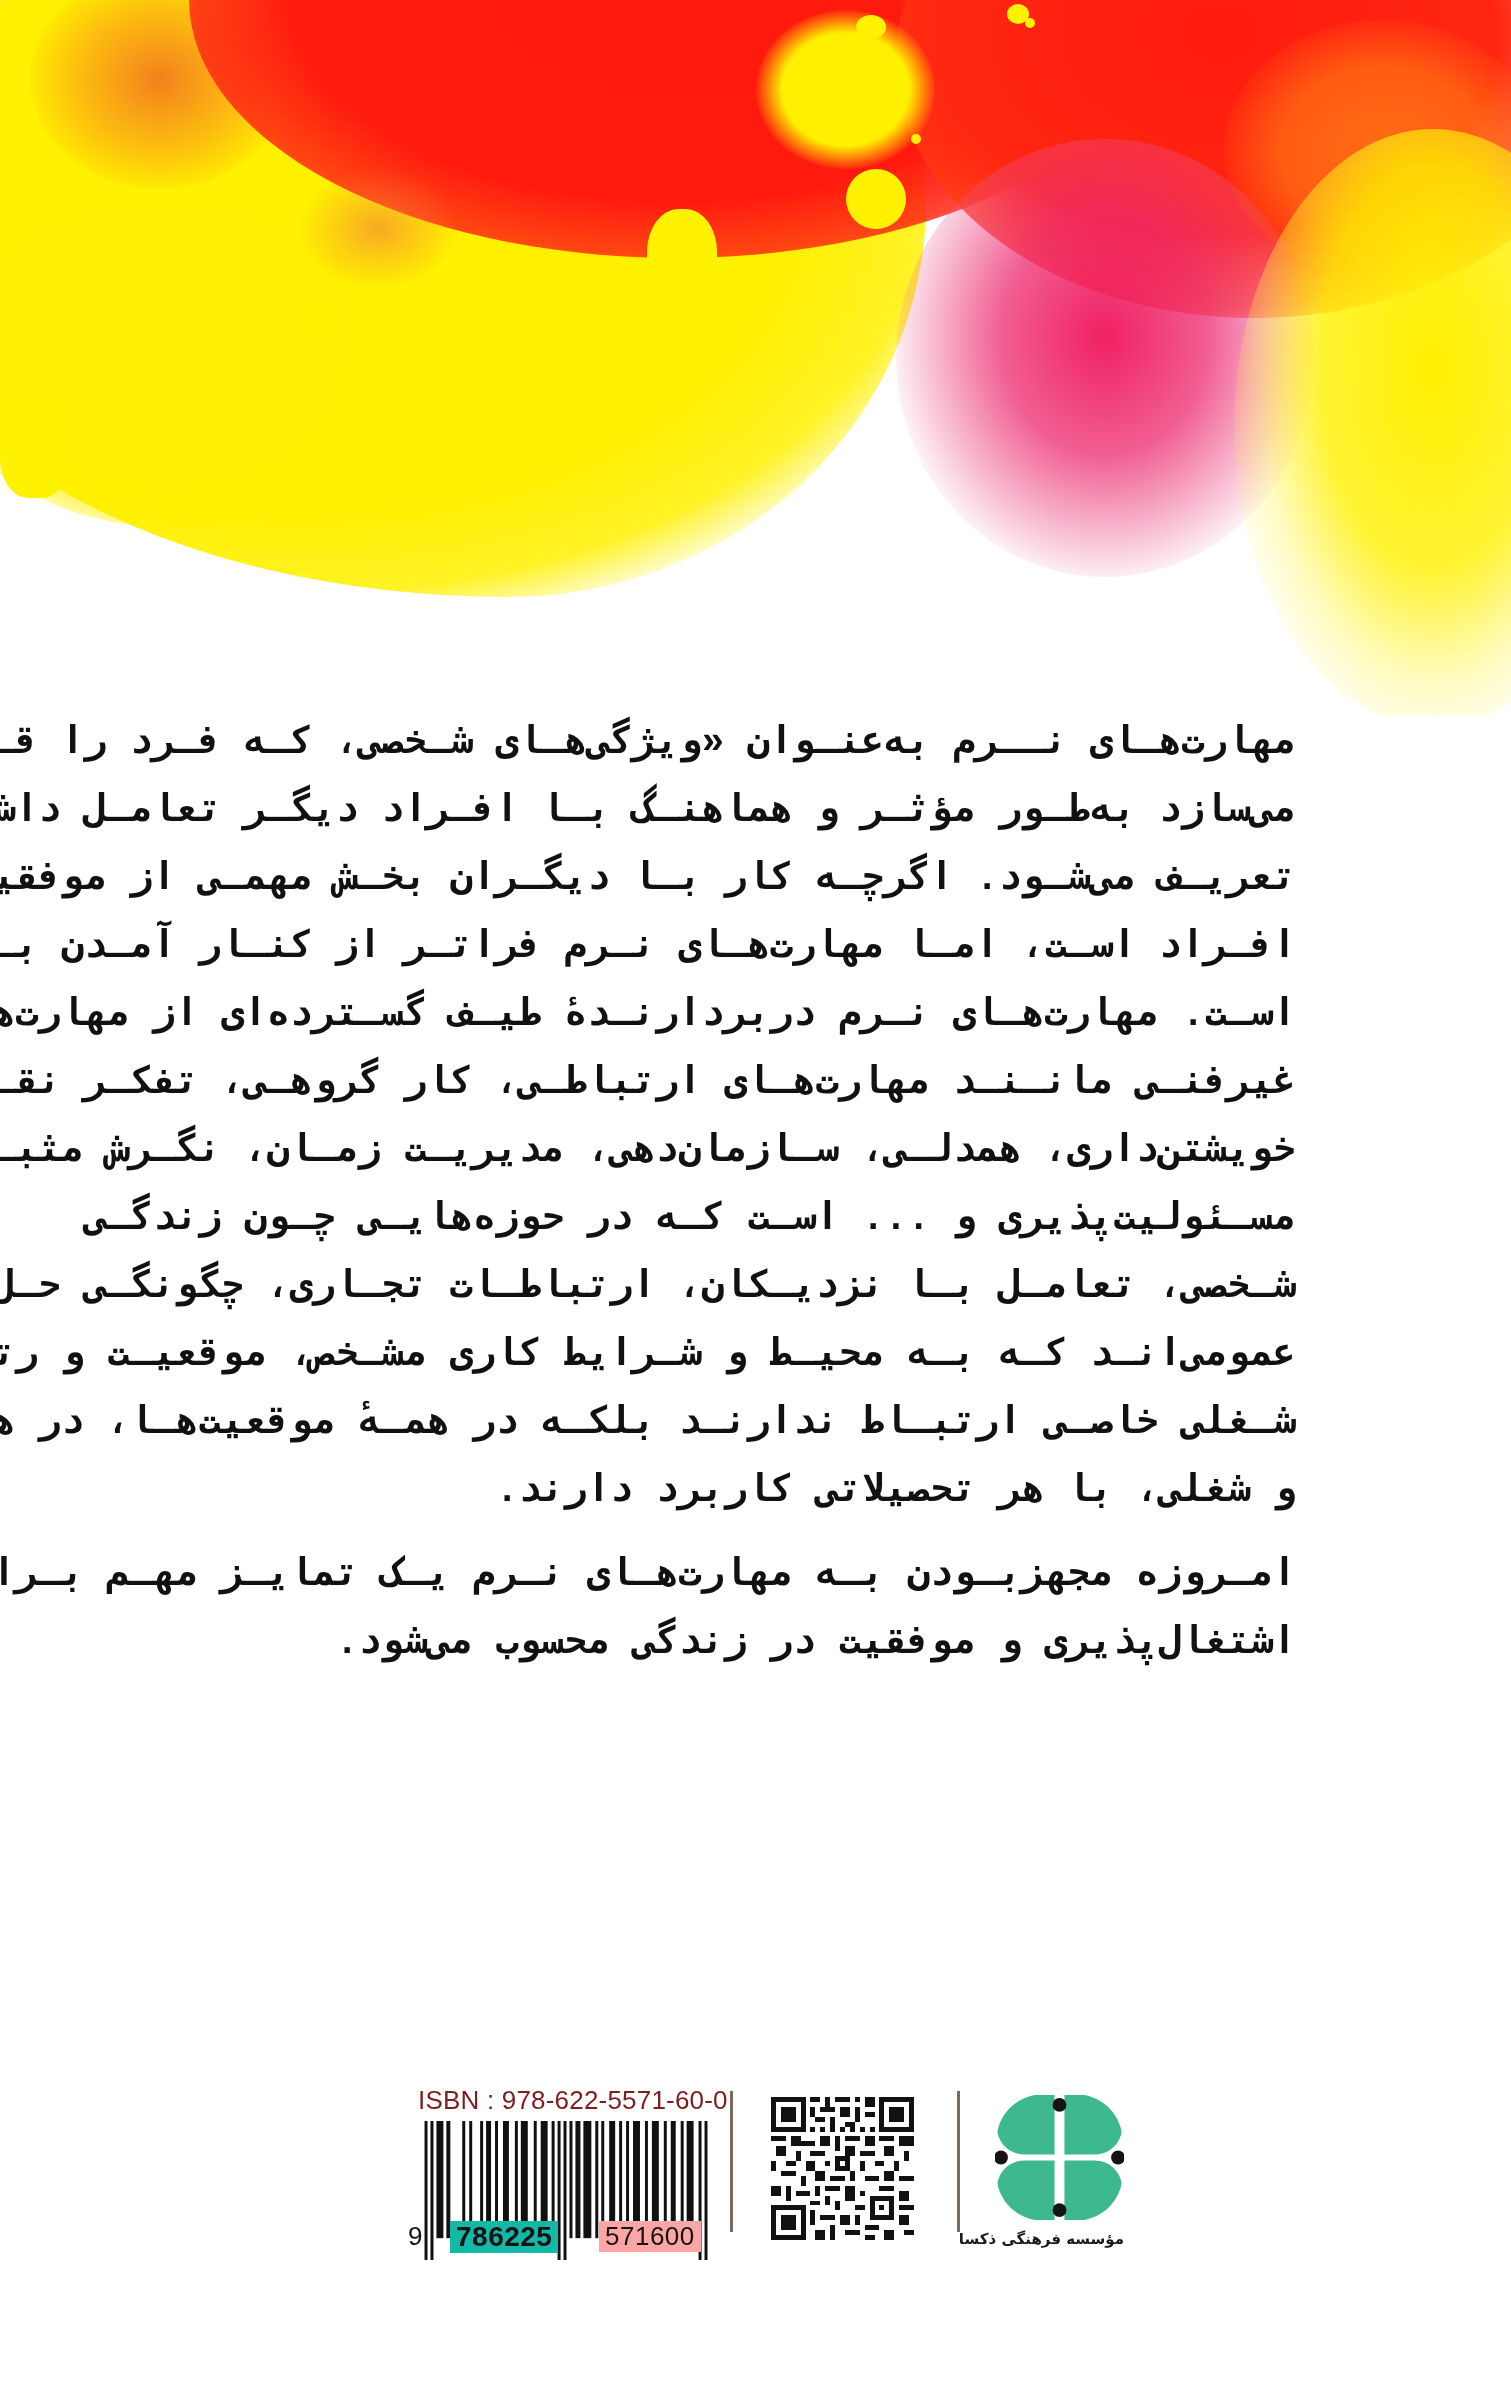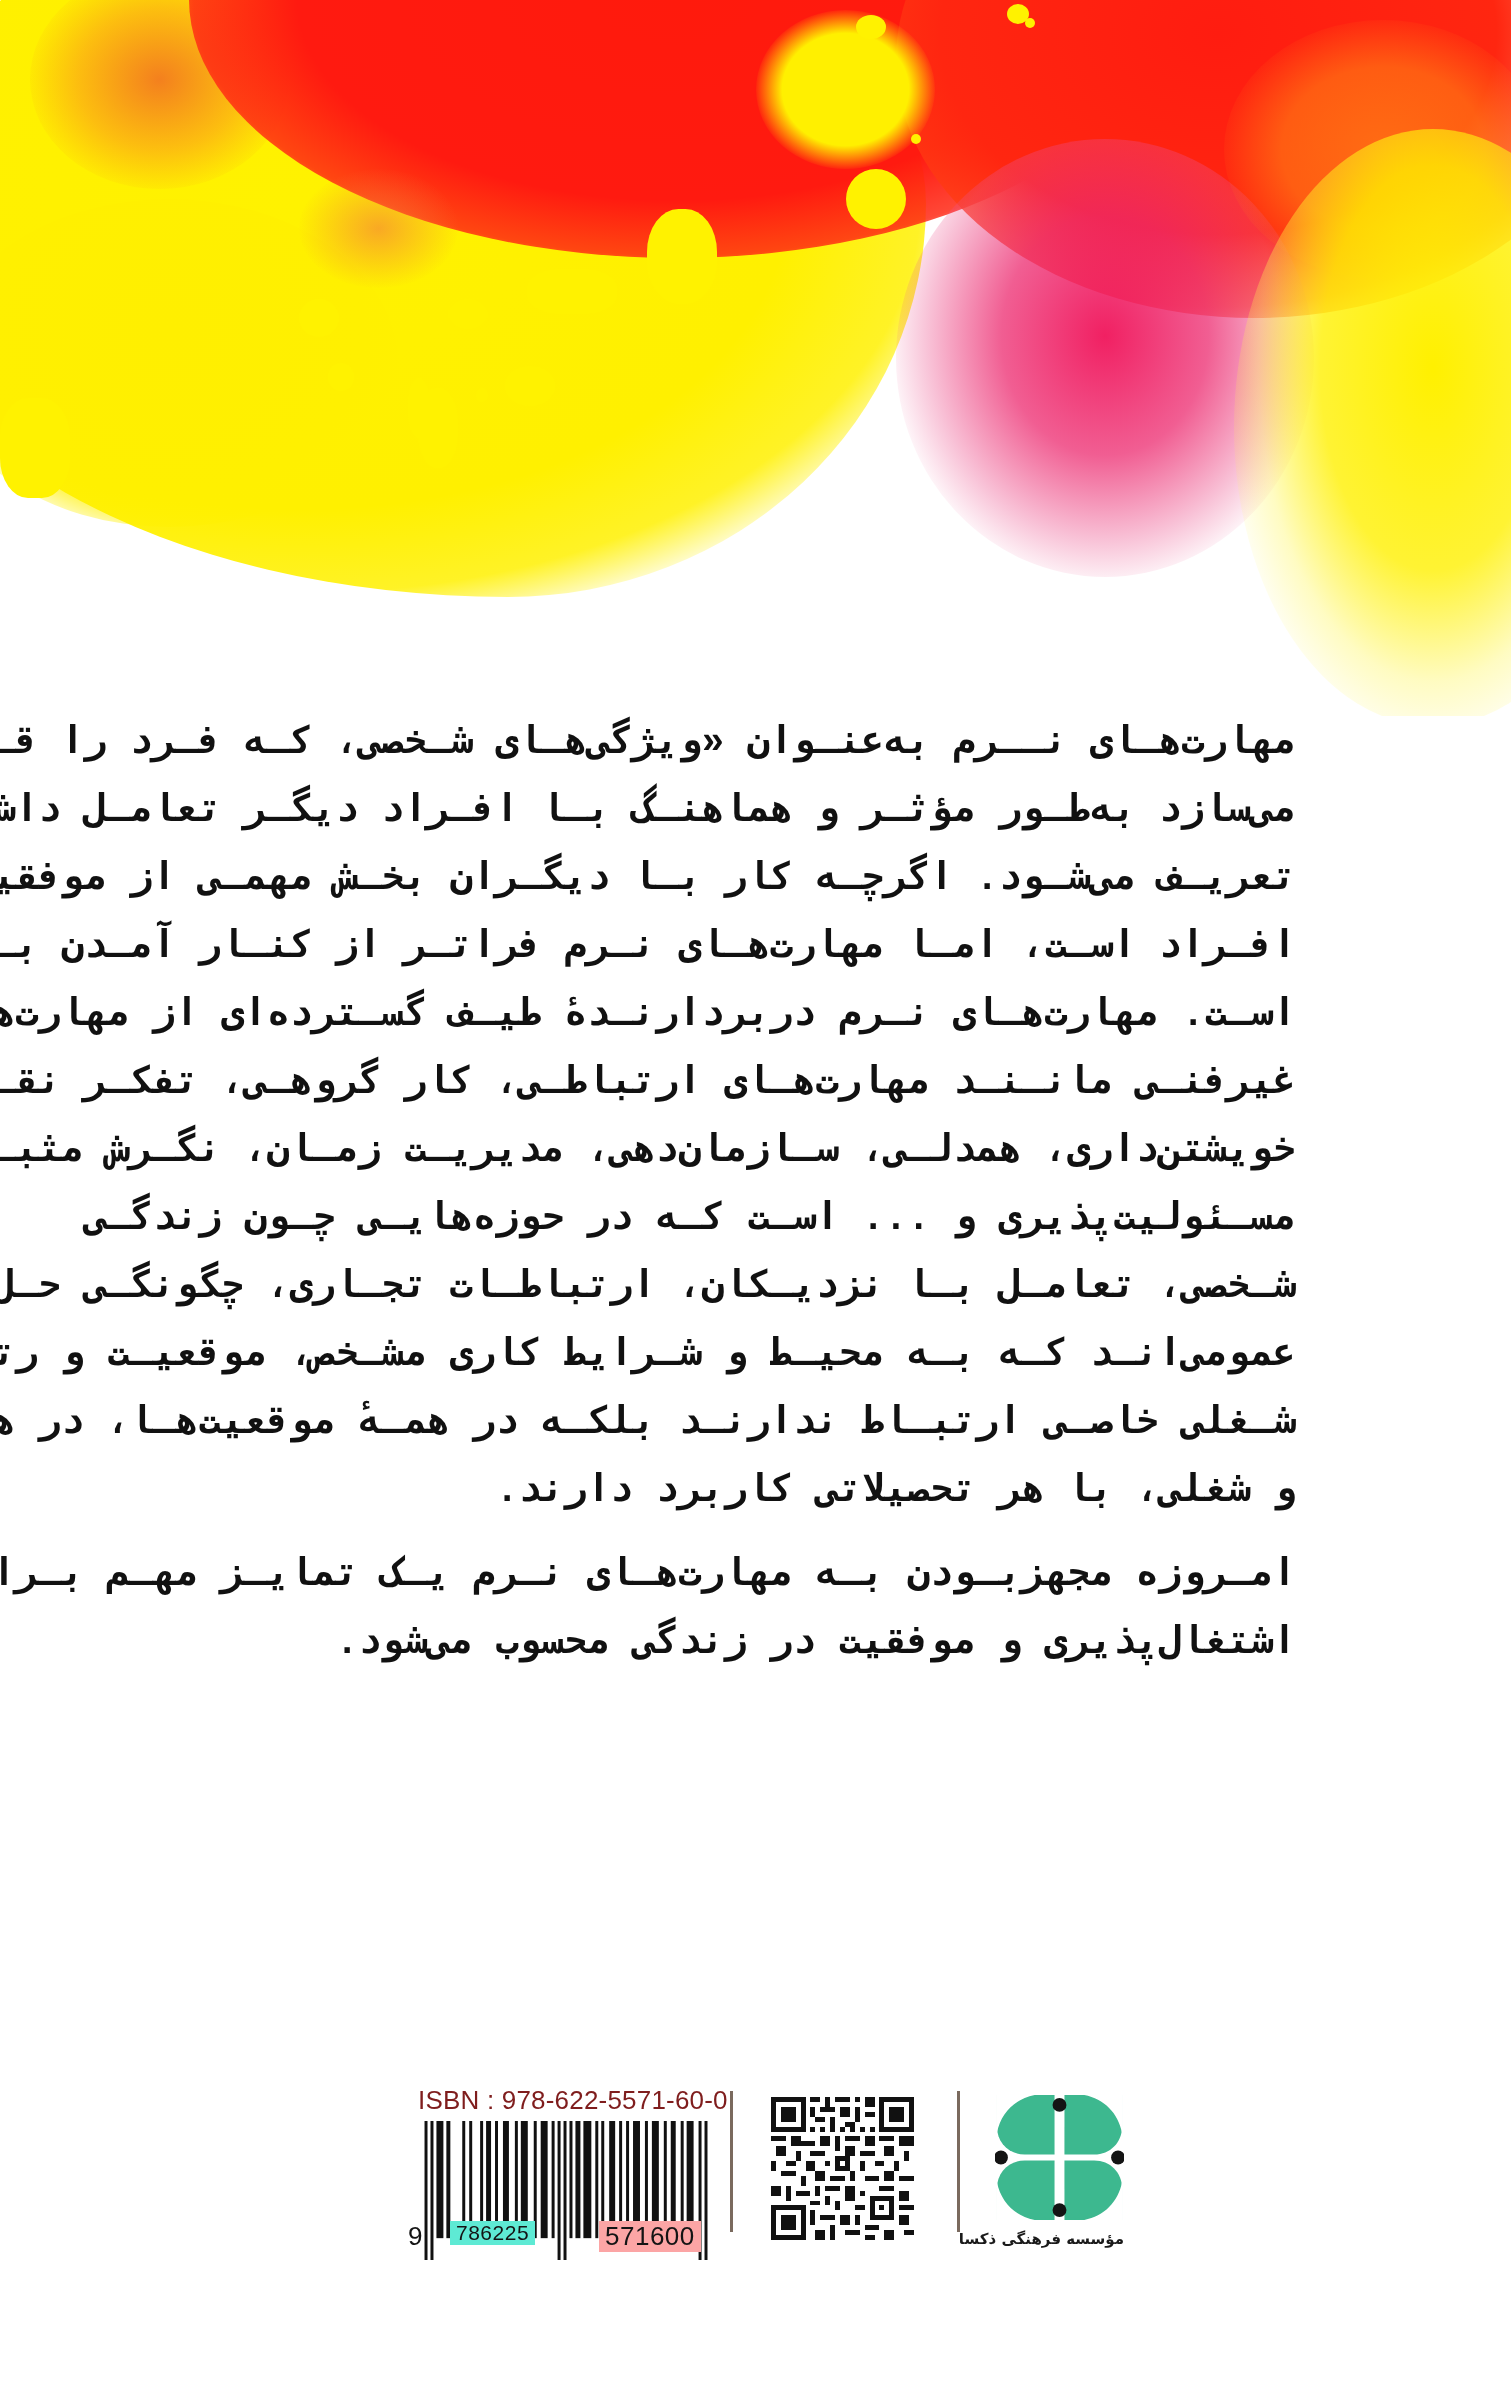--- a/index.html
+++ b/index.html
@@ -129,25 +129,26 @@
       top: 136px;
       font-family: "Liberation Sans", sans-serif;
       font-size: 26px;
       color: #141414;
     }
     .bc-left {
       position: absolute;
       left: 42px;
       top: 136px;
       font-family: "Liberation Sans", sans-serif;
-      font-size: 21px;
+      font-size: 28px;
       color: #141414;
-      background: #5eead4;
+      background: #14b8a6;
       padding: 0 6px;
       letter-spacing: 0.5px;
+      font-weight: bold;
     }
     .bc-right {
       position: absolute;
       left: 191px;
       top: 136px;
       font-family: "Liberation Sans", sans-serif;
       font-size: 26px;
       color: #141414;
       background: #fca5a5;
       padding: 0 6px;

